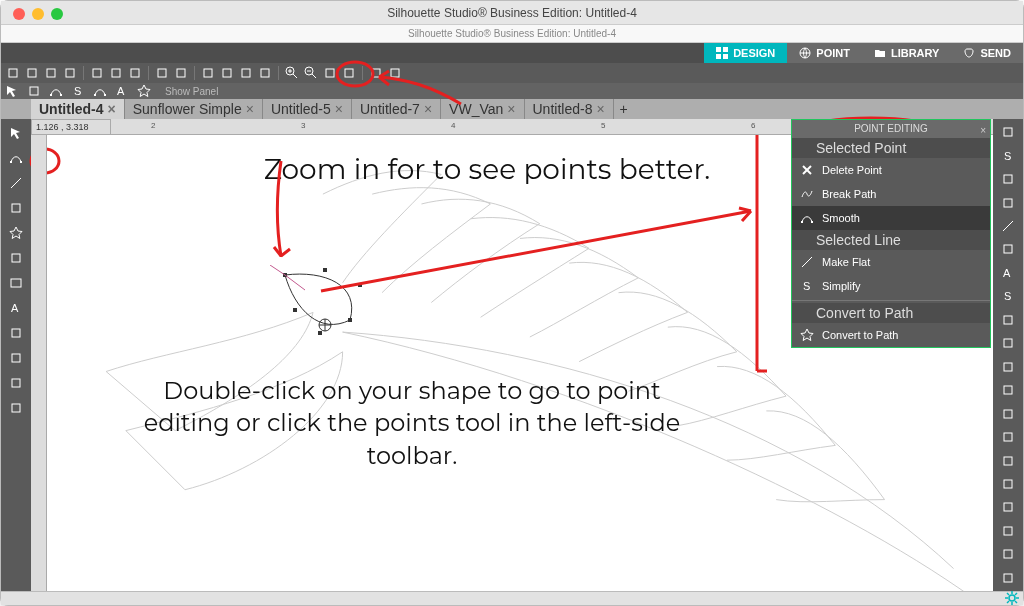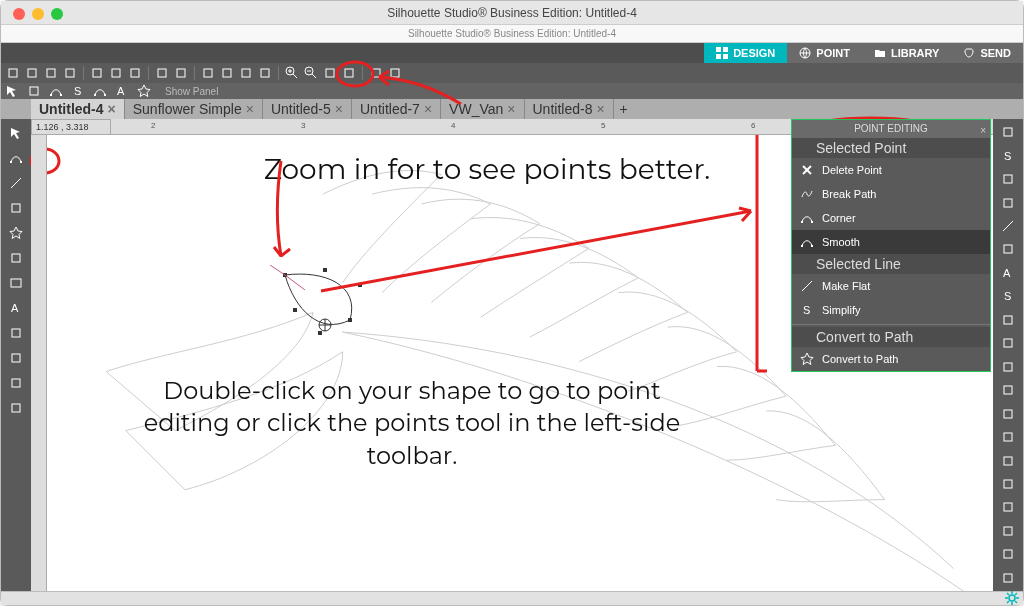--- a/index.html
+++ b/index.html
@@ -535,30 +535,20 @@
           <span>Delete Point</span>
         </div>
         <div class="item">
           <span class="ico">
             <svg width="14" height="14">
               <path d="M2 10c2-6 4-6 5-3M12 4c-2 6-4 6-5 3" fill="none" stroke="#fff"></path>
             </svg>
           </span>
           <span>Break Path</span>
         </div>
-        <div class="item">
-          <span class="ico">
-            <svg width="14" height="14">
-              <path d="M2 11C4 4 10 4 12 11" fill="none" stroke="#fff"></path>
-              <rect x="1" y="10" width="2" height="2" fill="#fff"></rect>
-              <rect x="11" y="10" width="2" height="2" fill="#fff"></rect>
-            </svg>
-          </span>
-          <span>Corner</span>
-        </div>
         <div class="item sel">
           <span class="ico">
             <svg width="14" height="14">
               <path d="M2 11C4 4 10 4 12 11" fill="none" stroke="#fff"></path>
               <rect x="1" y="10" width="2" height="2" fill="#fff"></rect>
               <rect x="11" y="10" width="2" height="2" fill="#fff"></rect>
             </svg>
           </span>
           <span>Smooth</span>
         </div>

